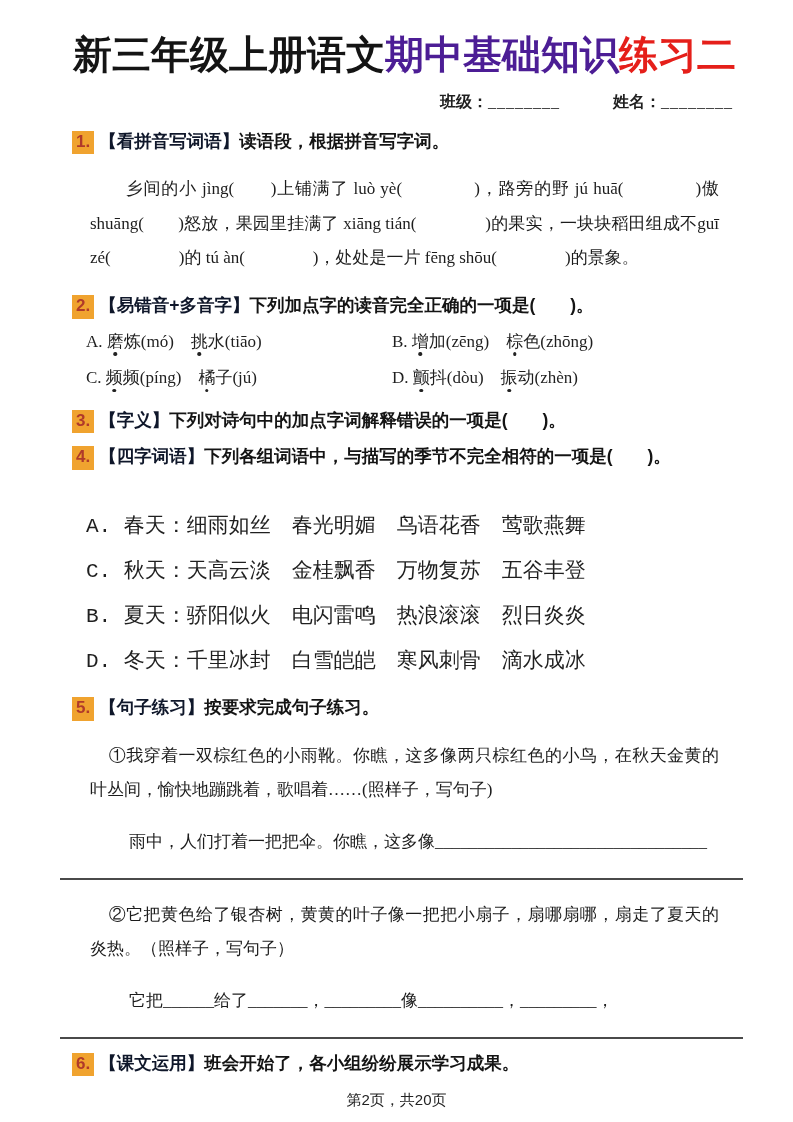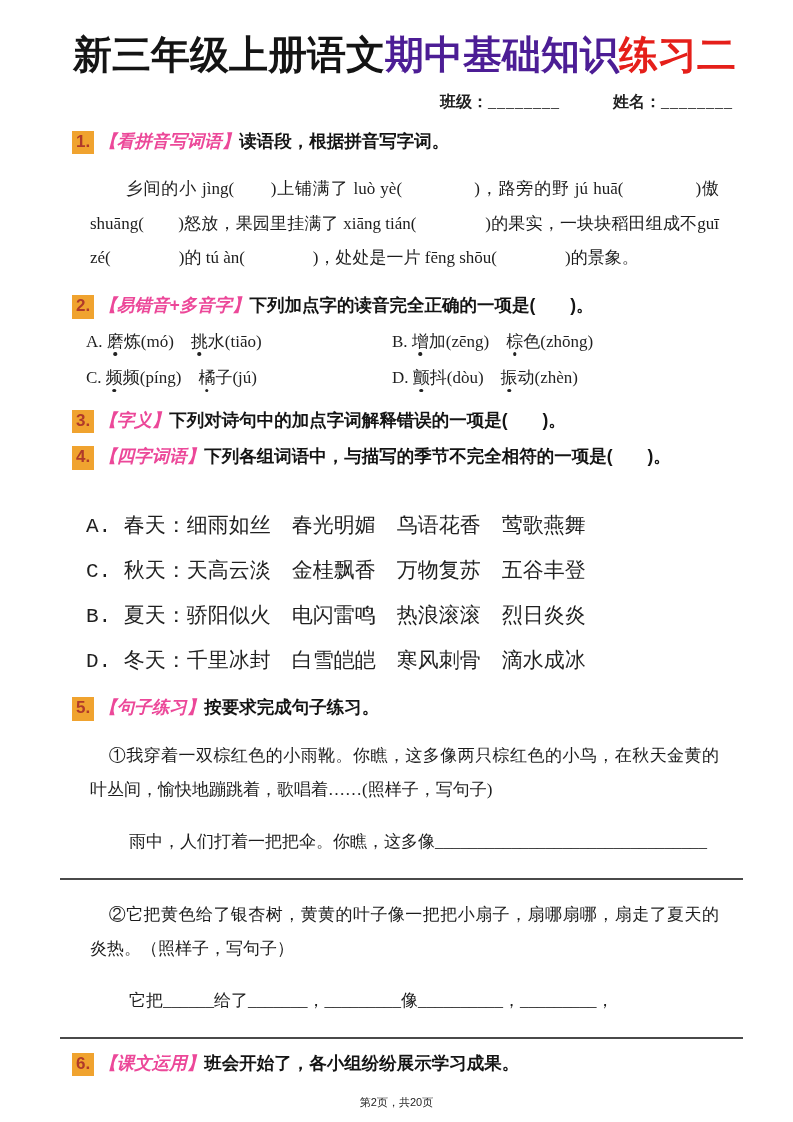--- a/index.html
+++ b/index.html
@@ -30,21 +30,21 @@
   
   .sec{margin-bottom:11px;}
   .sec-head{
     font-size:17.5px;font-weight:bold;margin-bottom:5px;
     display:flex;align-items:baseline;
   }
   .qnum{
     background:#F0A32F;color:#B03A2A;font-size:17px;font-weight:bold;
     padding:1px 4px 2px 4px;margin-right:5px;line-height:1.2;
   }
-  .qtag{color:#ec4899;font-style:italic;}
+  .qtag{color:#0f172a;}
   .qtitle{color:#141414;}
 
   .body-text{
     font-family:"Liberation Serif","DejaVu Serif",serif;
     font-size:17px;line-height:2.02;color:#1c1c1c;
     margin:18px;text-align:justify;
   }
   .ind1{text-indent:1.1em;}
   .ind2{text-indent:2.1em;}
 
@@ -68,21 +68,21 @@
   }
 
   .divider{
     border:none;border-top:2.5px solid #4a4a4a;
     margin:12px -6px 12px -12px;
   }
   .fill-line{white-space:nowrap;overflow:hidden;}
 
   .footer{
     position:absolute;left:0;right:0;bottom:12px;text-align:center;
-    font-size:11px;color:#222;font-family:"Liberation Sans",sans-serif;margin-top:8px;
+    font-size:15px;color:#222;font-family:"Liberation Sans",sans-serif;margin-top:8px;
   }
 </style>
 </head>
 <body>
 
 <div class="page">
 
   <h1 class="main-title">
     <span class="t-black">新三年级上册语文</span><span class="t-blue">期中基础知识</span><span class="t-red">练习二</span>
   </h1>

